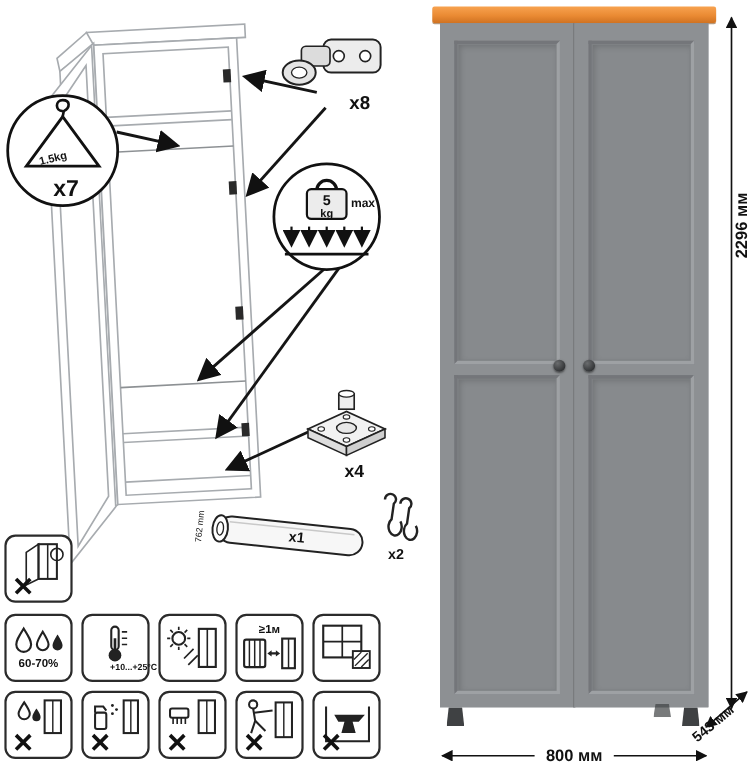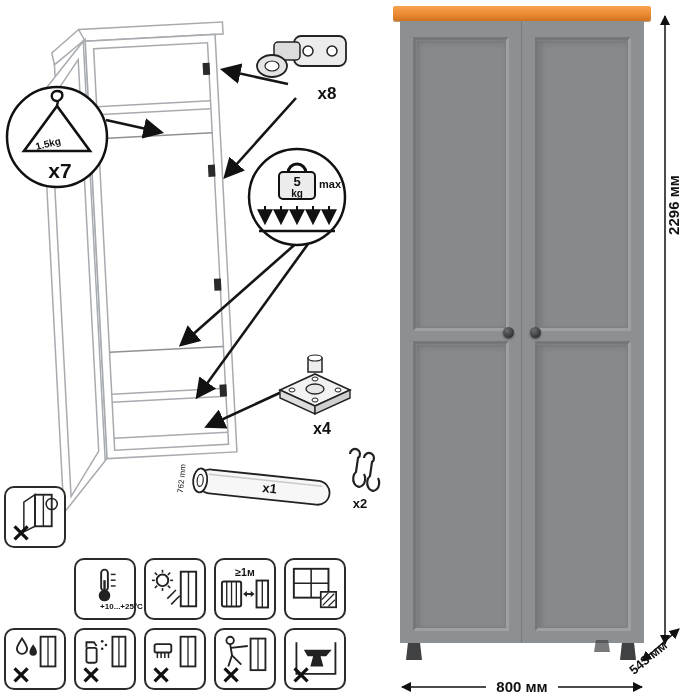--- a/index.html
+++ b/index.html
@@ -209,20 +209,28 @@
     <svg width="52" height="52" viewBox="0 0 56 56">
       <rect x="28" y="4" width="18" height="34" fill="none" stroke="#222" stroke-width="2"></rect>
       <line x1="37" y1="4" x2="37" y2="38" stroke="#222" stroke-width="1.5"></line>
       <polygon points="28,4 16,12 16,44 28,38" fill="none" stroke="#222" stroke-width="1.6"></polygon>
       <circle cx="46" cy="14" r="6" fill="none" stroke="#222" stroke-width="1.6"></circle>
       <line x1="6" y1="38" x2="20" y2="52" stroke="#111" stroke-width="3.5"></line>
       <line x1="20" y1="38" x2="6" y2="52" stroke="#111" stroke-width="3.5"></line>
     </svg>
   </div>
 
+  <div class="cell" style="left:4px;top:558px">
+    <svg width="50" height="28" viewBox="0 0 52 28">
+      <path d="M12,2 c-5,8 -7,11 -7,15 a7,7 0 0 0 14,0 c0,-4 -2,-7 -7,-15 z" fill="none" stroke="#222" stroke-width="2"></path>
+      <path d="M30,5 c-4,6.5 -5.5,9 -5.5,12 a5.5,5.5 0 0 0 11,0 c0,-3 -1.5,-5.5 -5.5,-12 z" fill="none" stroke="#222" stroke-width="2"></path>
+      <path d="M44,9 c-3,5 -4,7 -4,9 a4,4 0 0 0 8,0 c0,-2 -1,-4 -4,-9 z" fill="#222" stroke="#222" stroke-width="1.5"></path>
+    </svg>
+    <span class="icon-label">60-70%</span>
+  </div>
 
   <div class="cell" style="left:74px;top:558px">
     <svg width="50" height="34" viewBox="0 0 52 34">
       <rect x="22" y="1" width="7" height="22" rx="3.5" fill="none" stroke="#222" stroke-width="2"></rect>
       <circle cx="25.5" cy="28" r="6" fill="#222"></circle>
       <line x1="25.5" y1="12" x2="25.5" y2="24" stroke="#222" stroke-width="2.5"></line>
       <line x1="32" y1="6" x2="37" y2="6" stroke="#222" stroke-width="1.5"></line>
       <line x1="32" y1="12" x2="37" y2="12" stroke="#222" stroke-width="1.5"></line>
       <line x1="32" y1="18" x2="37" y2="18" stroke="#222" stroke-width="1.5"></line>
     </svg>

